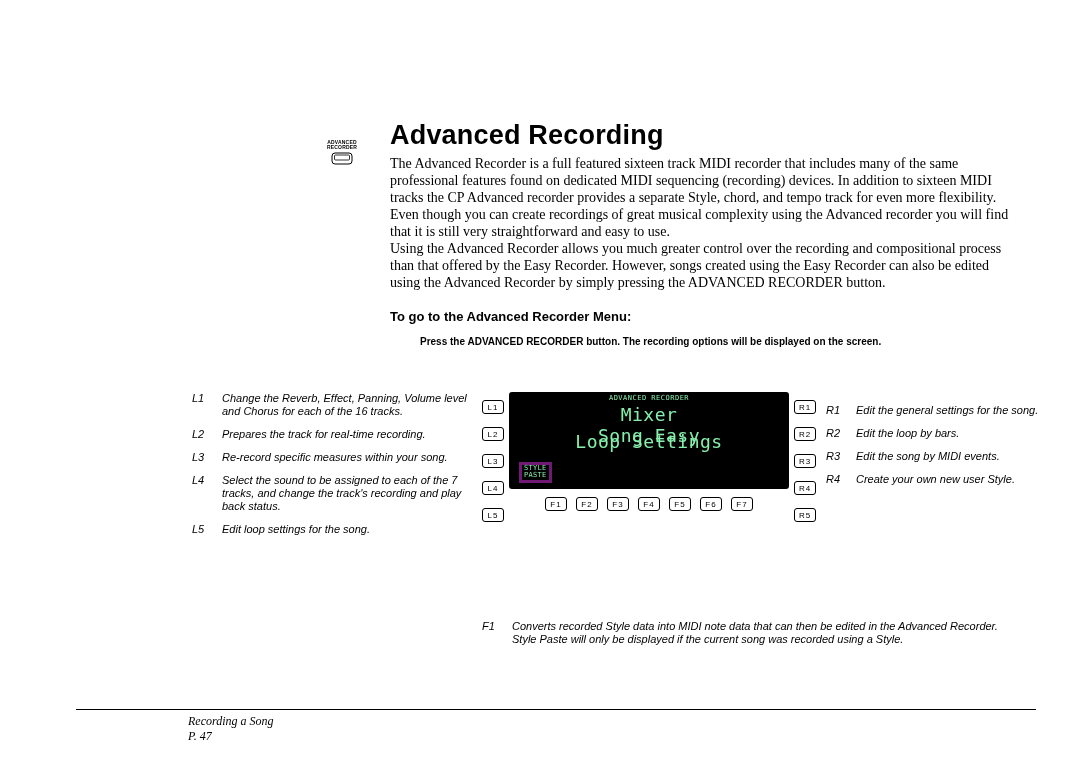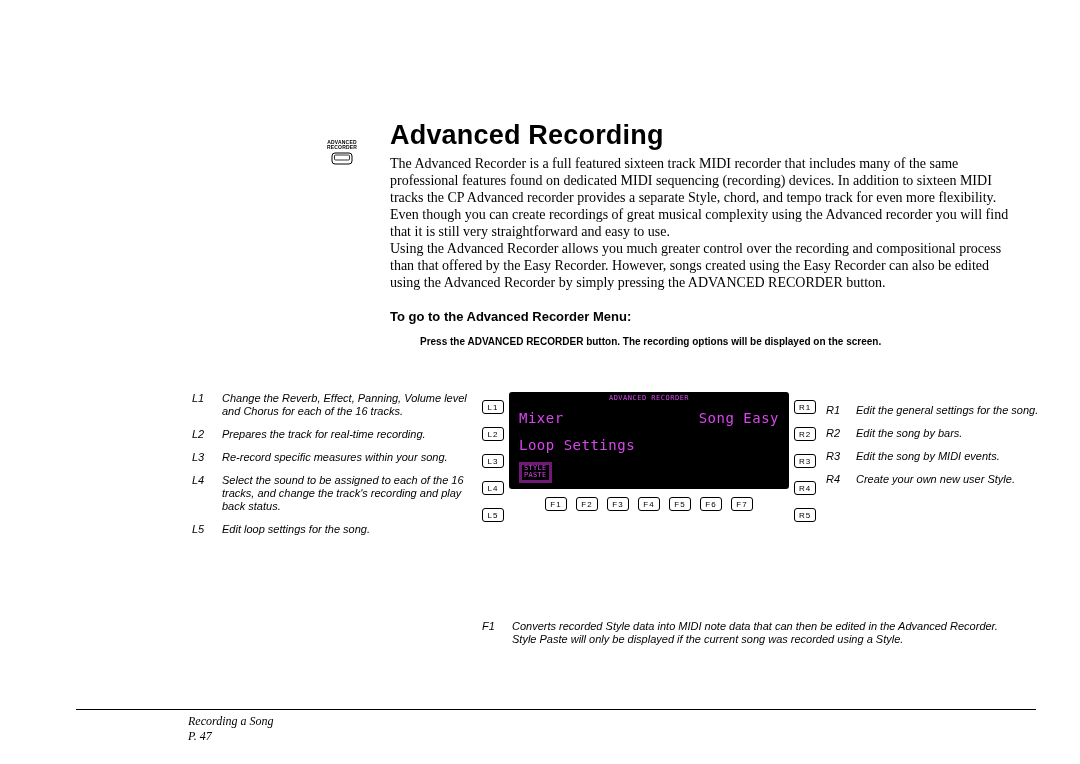--- a/index.html
+++ b/index.html
@@ -100,37 +100,38 @@
     top: 0;
     width: 330px;
   }
   .lcd {
     position: relative;
     background: #000;
     border-radius: 3px;
     padding: 12px 10px 6px 10px;
     width: 280px;
     margin: 0 auto;
-    color: #d946ef;
+    color: #86efac;
     font-family: "Lucida Console", Monaco, monospace;
   }
   .lcd-title {
     position: absolute;
     top: 2px; left: 0; right: 0;
     text-align: center;
     font-size: 7px;
     letter-spacing: 0.5px;
   }
   .lcd-row {
     display: flex;
     justify-content: space-between;
-    font-size: 14px;
+    font-size: 18px;
     height: 27px;
     align-items: center;
     letter-spacing: 0.5px;
+    flex-direction: column;
   }
   .lcd-row .l { text-align: left; }
   .lcd-row .r { text-align: right; }
   .lcd-foot {
     margin-top: 4px;
     font-size: 7px;
     line-height: 7px;
     letter-spacing: 0.3px;
   }
   .lcd-foot .box {
@@ -219,36 +220,36 @@
       <div class="drow">
           <div class="k">L2</div>
           <div class="d">Prepares the track for real-time recording.</div>
         </div>
       <div class="drow">
           <div class="k">L3</div>
           <div class="d">Re-record specific measures within your song.</div>
         </div>
       <div class="drow">
           <div class="k">L4</div>
-          <div class="d">Select the sound to be assigned to each of the 16 tracks, and change the track's recording and play back status.</div>
+          <div class="d">Select the sound to be assigned to each of the 7 tracks, and change the track's recording and play back status.</div>
         </div>
       <div class="drow">
           <div class="k">L5</div>
           <div class="d">Edit loop settings for the song.</div>
         </div>
     </div>
 
     <div class="Rlist">
       <div class="drow">
           <div class="k">R1</div>
           <div class="d">Edit  the general settings for the song.</div>
         </div>
       <div class="drow">
           <div class="k">R2</div>
-          <div class="d">Edit the song by bars.</div>
+          <div class="d">Edit the loop by bars.</div>
         </div>
       <div class="drow">
           <div class="k">R3</div>
           <div class="d">Edit the song by MIDI events.</div>
         </div>
       <div class="drow">
           <div class="k">R4</div>
           <div class="d">Create your own new user Style.</div>
         </div>
     </div>

